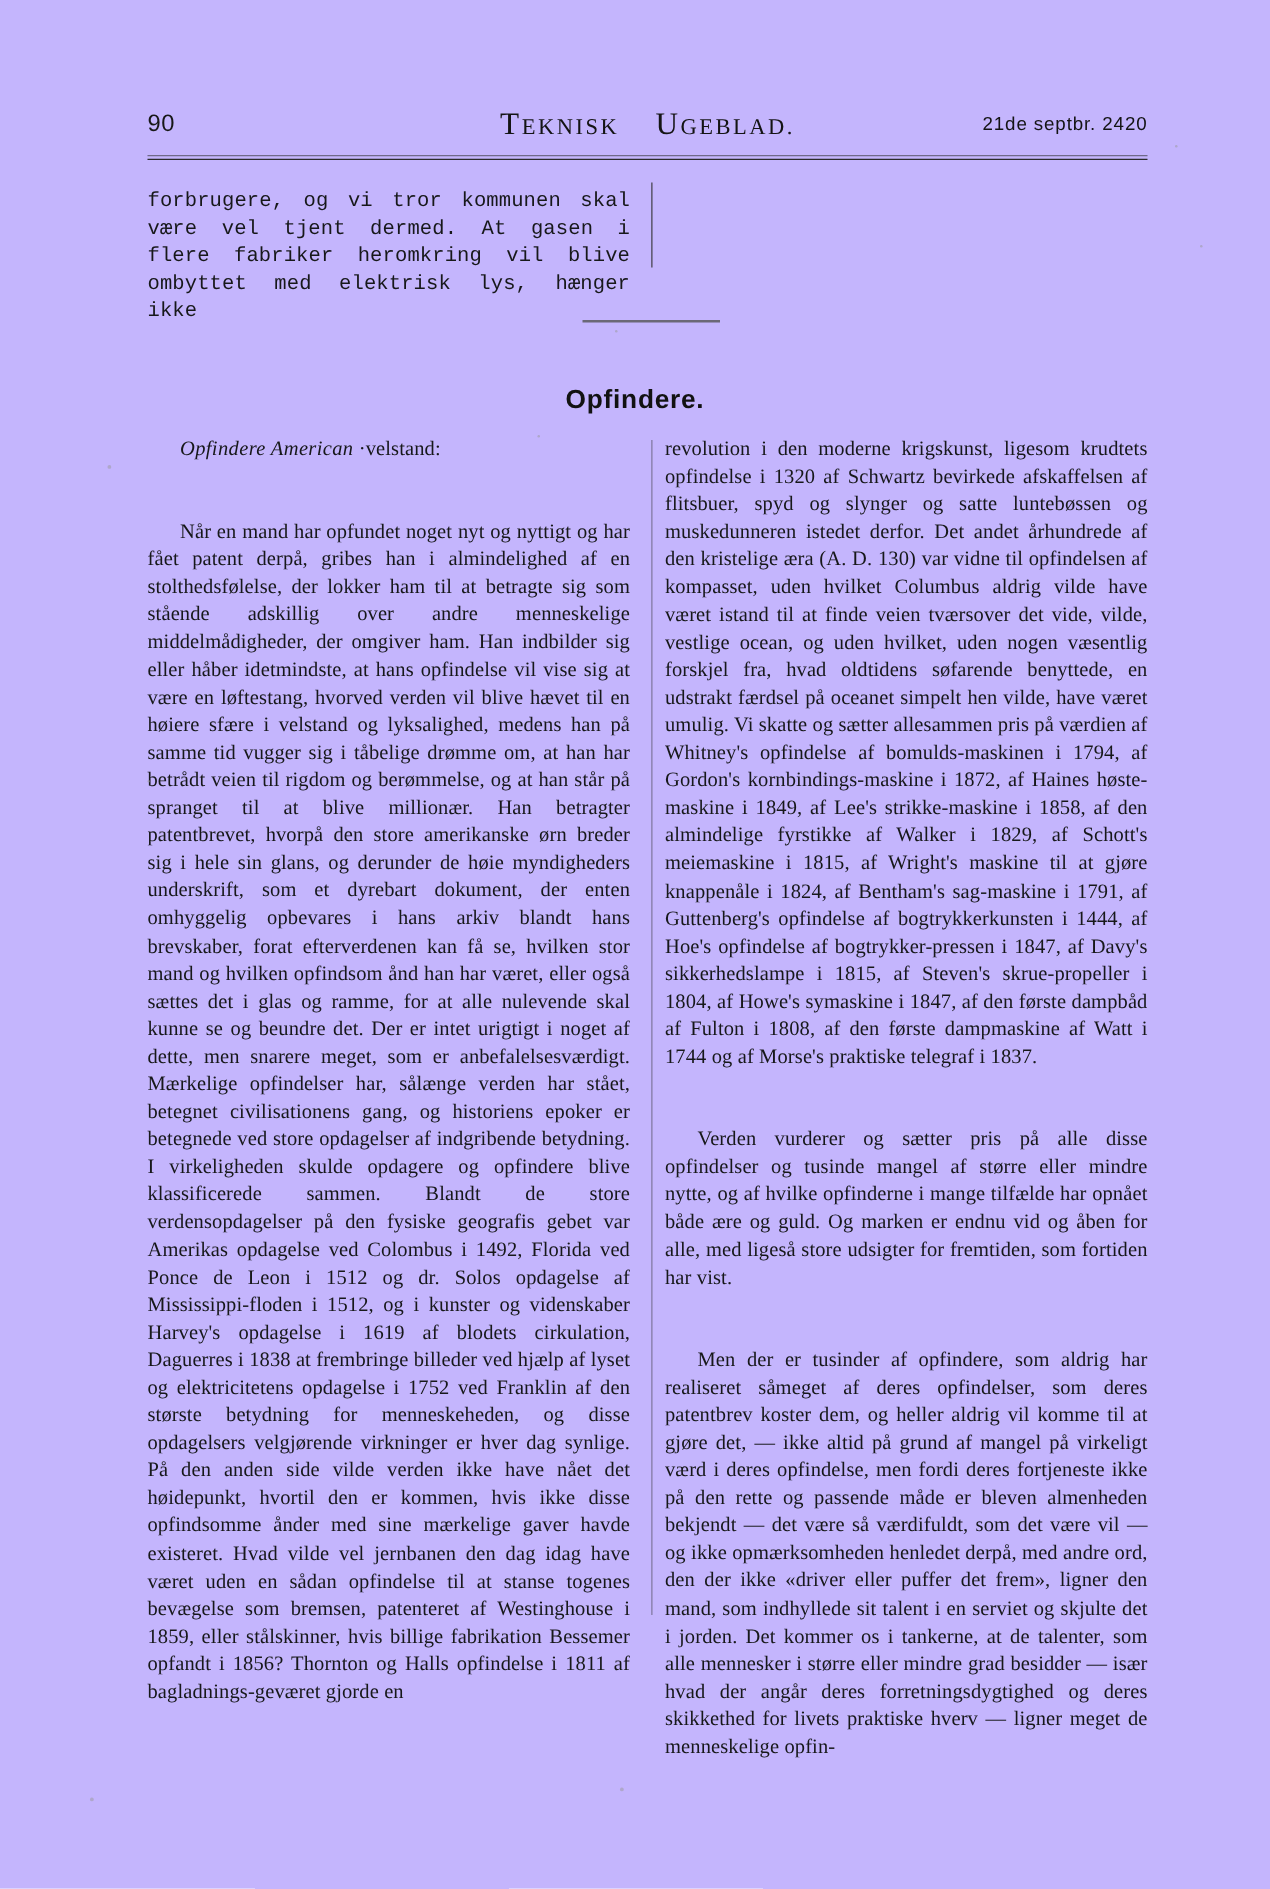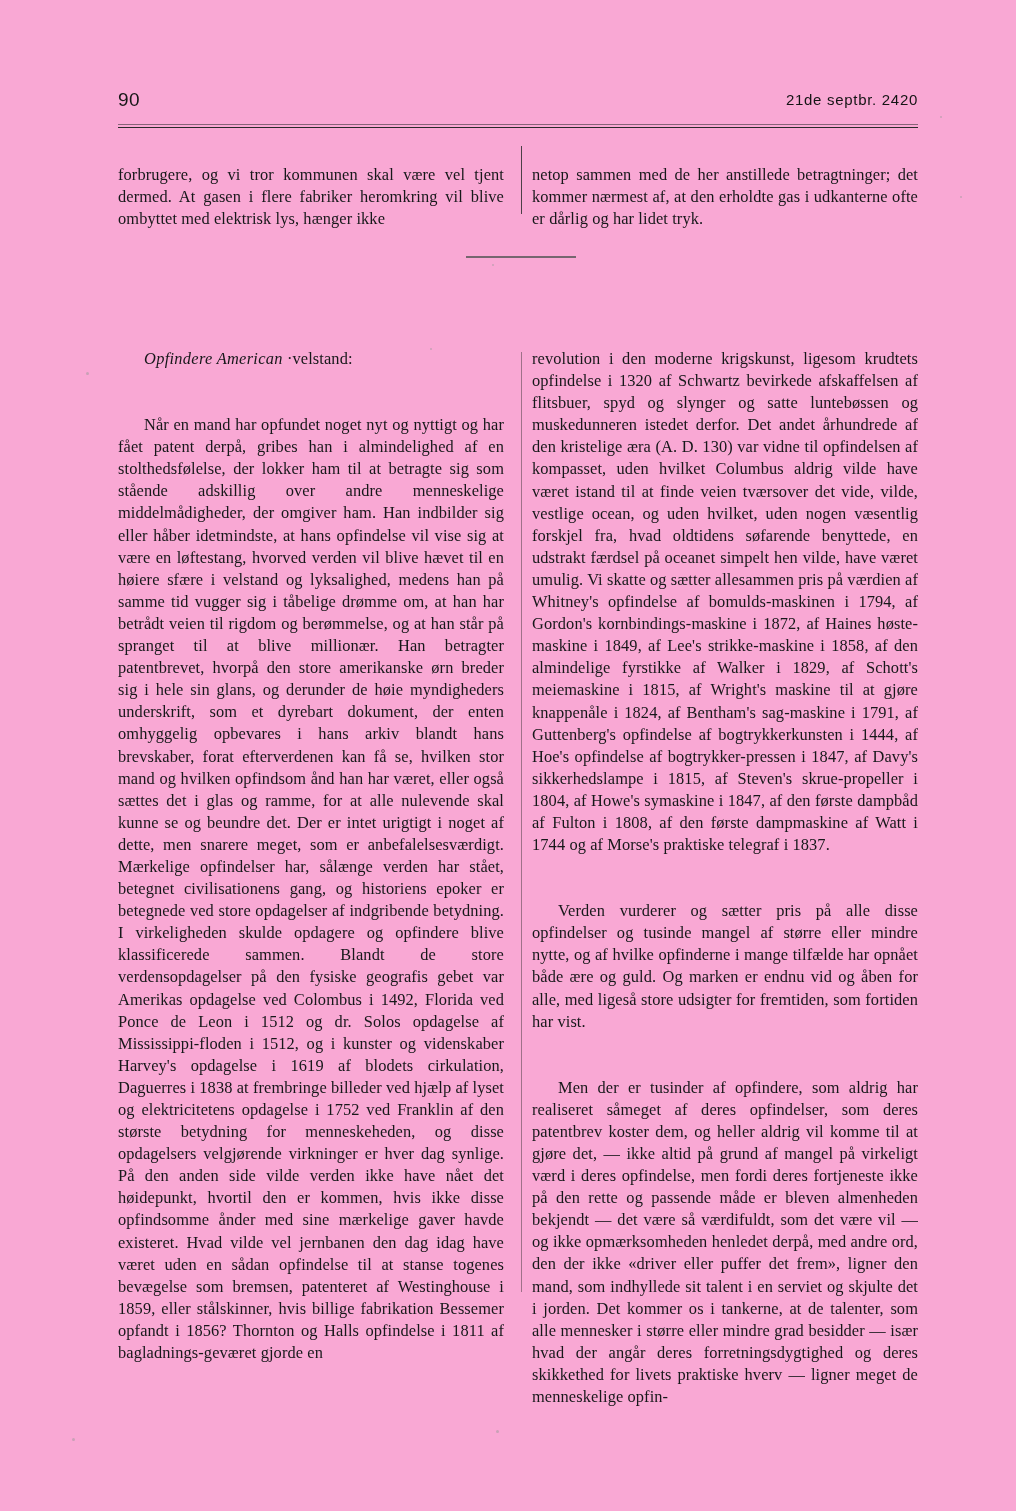--- a/index.html
+++ b/index.html
@@ -12,21 +12,21 @@
     height: 1511px;
     position: relative;
     font-family: "Liberation Serif", serif;
     color: #1a1a1a;
     overflow: hidden;
   }
 
   .page {
     position: absolute;
     inset: 0;
-    background: #f9a8d4;
+    background: #c4b5fd;
   }
 
   
   .masthead {
     position: absolute;
     left: 118px;
     top: 86px;
     width: 800px;
     height: 34px;
   }
@@ -99,24 +99,25 @@
     width: 1px;
     height: 940px;
     background: #2e2e2e;
     opacity: .45;
   }
 
   
   .top-block {
     position: absolute;
     left: 118px;
-    top: 164px;
+    top: 150px;
     width: 800px;
     display: flex;
     gap: 28px;
+    font-family: Liberation Mono, monospace;
   }
   .top-block .col { width: 386px; }
 
   
   .ornament {
     position: absolute;
     left: 466px;
     top: 256px;
     width: 110px;
     height: 2px;
@@ -173,36 +174,37 @@
     border-radius: 50%;
   }
 </style>
 </head>
 <body>
 
 <div class="page">
 
   <div class="masthead">
     <div class="folio">90</div>
+    <div class="journal-title">
+      <span><span>T</span><span class="small">EKNISK</span>  <span>U</span><span class="small">GEBLAD.</span></span>
+    </div>
     <div class="issue-date">21de septbr. 2420</div>
   </div>
   <div class="rule-double"></div>
 
   <div class="col-divider-top"></div>
   <div class="top-block">
     <div class="col">
       <p class="para">forbrugere, og vi tror kommunen skal være vel tjent dermed.  At gasen i flere fabriker heromkring vil blive ombyttet med elektrisk lys, hænger ikke</p>
     </div>
-    <div class="col">
-      <p class="para">netop sammen med de her anstillede betragtninger; det kommer nærmest af, at den erholdte gas i udkanterne ofte er dårlig og har lidet tryk.</p>
-    </div>
   </div>
 
   <div class="ornament"></div>
 
+  <div class="article-title">Opfindere.</div>
 
   <div class="col-divider-main"></div>
   <div class="columns">
     <div class="col">
       <p class="para source"><span class="src-name">Opfindere American</span><span> ·velstand:</span></p>
       <p class="para indent">Når en mand har opfundet noget nyt og nyttigt og har fået patent derpå, gribes han i almindelighed af en stolthedsfølelse, der lokker ham til at betragte sig som stående adskillig over andre menneskelige middelmådigheder, der omgiver ham. Han indbilder sig eller håber idetmindste, at hans opfindelse vil vise sig at være en løftestang, hvorved verden vil blive hævet til en høiere sfære i velstand og lyksalighed, medens han på samme tid vugger sig i tåbelige drømme om, at han har betrådt veien til rigdom og berømmelse, og at han står på spranget til at blive millionær.  Han betragter patentbrevet, hvorpå den store amerikanske ørn breder sig i hele sin glans, og derunder de høie myndigheders underskrift, som et dyrebart dokument, der enten omhyggelig opbevares i hans arkiv blandt hans brevskaber, forat efterverdenen kan få se, hvilken stor mand og hvilken opfindsom ånd han har været, eller også sættes det i glas og ramme, for at alle nulevende skal kunne se og beundre det.  Der er intet urigtigt i noget af dette, men snarere meget, som er anbefalelsesværdigt. Mærkelige opfindelser har, sålænge verden har stået, betegnet civilisationens gang, og historiens epoker er betegnede ved store opdagelser af indgribende betydning.  I virkeligheden skulde opdagere og opfindere blive klassificerede sammen.  Blandt de store verdensopdagelser på den fysiske geografis gebet var Amerikas opdagelse ved Colombus i 1492, Florida ved Ponce de Leon i 1512 og dr. Solos opdagelse af Mississippi-floden i 1512, og i kunster og videnskaber Harvey's opdagelse i 1619 af blodets cirkulation, Daguerres i 1838 at frembringe billeder ved hjælp af lyset og elektricitetens opdagelse i 1752 ved Franklin af den største betydning for menneskeheden, og disse opdagelsers velgjørende virkninger er hver dag synlige.  På den anden side vilde verden ikke have nået det høidepunkt, hvortil den er kommen, hvis ikke disse opfindsomme ånder med sine mærkelige gaver havde existeret. Hvad vilde vel jernbanen den dag idag have været uden en sådan opfindelse til at stanse togenes bevægelse som bremsen, patenteret af Westinghouse i 1859, eller stålskinner, hvis billige fabrikation Bessemer opfandt i 1856?  Thornton og Halls opfindelse i 1811 af bagladnings-geværet gjorde en</p>
     </div>
     <div class="col">
       <p class="para">revolution i den moderne krigskunst, ligesom krudtets opfindelse i 1320 af Schwartz bevirkede afskaffelsen af flitsbuer, spyd og slynger og satte luntebøssen og muskedunneren istedet derfor.  Det andet århundrede af den kristelige æra (A. D. 130) var vidne til opfindelsen af kompasset, uden hvilket Columbus aldrig vilde have været istand til at finde veien tværsover det vide, vilde, vestlige ocean, og uden hvilket, uden nogen væsentlig forskjel fra, hvad oldtidens søfarende benyttede, en udstrakt færdsel på oceanet simpelt hen vilde, have været umulig. Vi skatte og sætter allesammen pris på værdien af Whitney's opfindelse af bomulds-maskinen i 1794, af Gordon's kornbindings-maskine i 1872, af Haines høste-maskine i 1849, af Lee's strikke-maskine i 1858, af den almindelige fyrstikke af Walker i 1829, af Schott's meiemaskine i 1815, af Wright's maskine til at gjøre knappenåle i 1824, af Bentham's sag-maskine i 1791, af Guttenberg's opfindelse af bogtrykkerkunsten i 1444, af Hoe's opfindelse af bogtrykker-pressen i 1847, af Davy's sikkerhedslampe i 1815, af Steven's skrue-propeller i 1804, af Howe's symaskine i 1847, af den første dampbåd af Fulton i 1808, af den første dampmaskine af Watt i 1744 og af Morse's praktiske telegraf i 1837.</p>
       <p class="para indent">Verden vurderer og sætter pris på alle disse opfindelser og tusinde mangel af større eller mindre nytte, og af hvilke opfinderne i mange tilfælde har opnået både ære og guld.  Og marken er endnu vid og åben for alle, med ligeså store udsigter for fremtiden, som fortiden har vist.</p>

